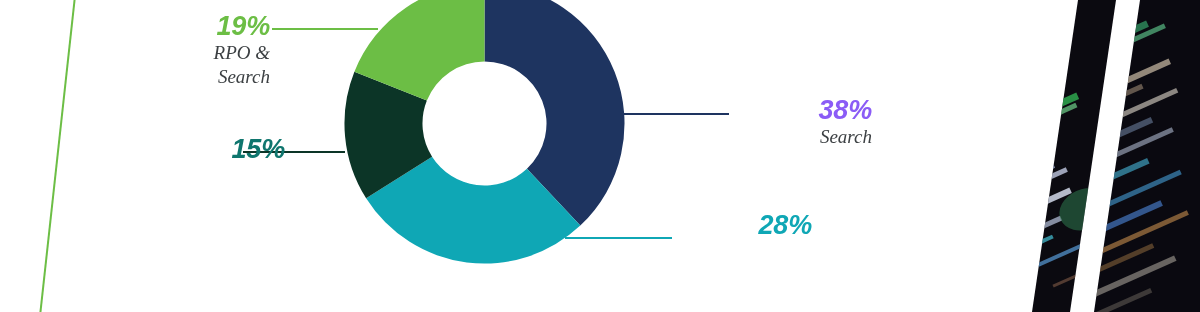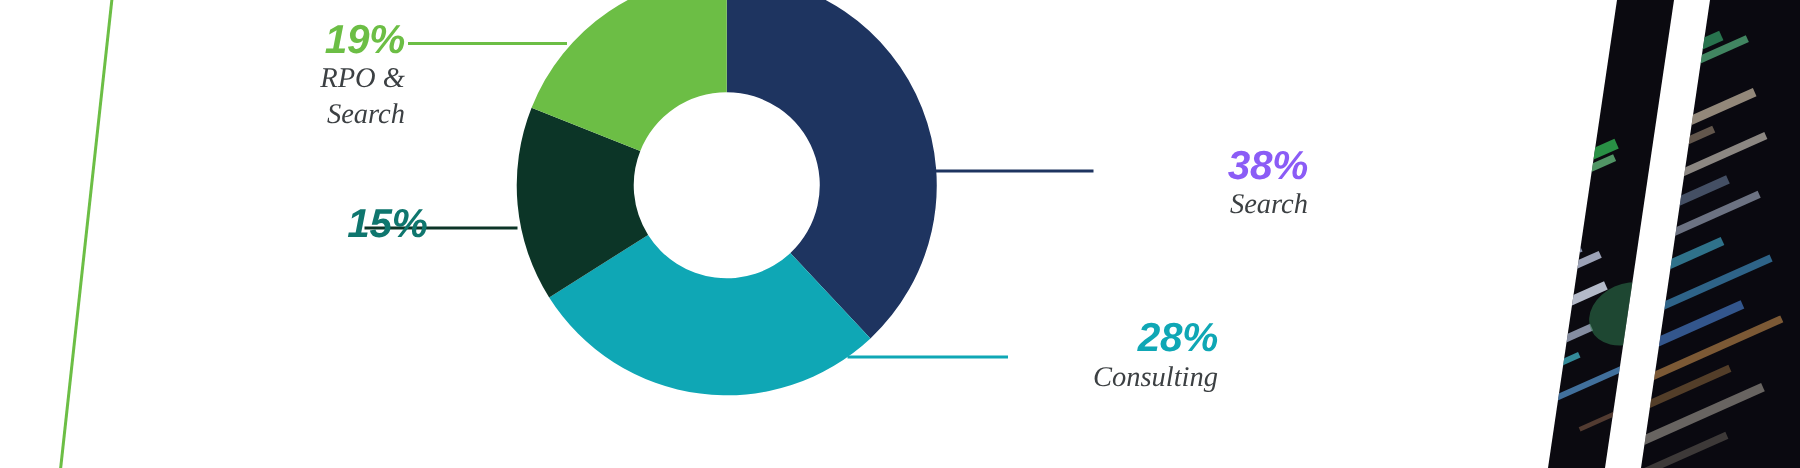--- a/index.html
+++ b/index.html
@@ -85,21 +85,20 @@
 
   <div class="leader" style="left:272px; top:28px; width:106px; background:#6cbe45;"></div>
 
   <div class="callout align-center" style="left:712px; top:95px; width:160px;">
     <div class="pct" style="color:#8b5cf6;">38%</div>
     <div class="cat">Search</div>
   </div>
 
   <div class="callout align-center" style="left:652px; top:210px; width:160px;">
     <div class="pct" style="color:#0fa7b5;">28%</div>
-    <div class="cat">Consulting</div>
   </div>
 
   <div class="callout align-center" style="left:125px; top:134px; width:160px;">
     <div class="pct" style="color:#0f766e;">15%</div>
   </div>
 
   <div class="callout align-center" style="left:110px; top:11px; width:160px;">
     <div class="pct" style="color:#6cbe45;">19%</div>
     <div class="cat">RPO &amp;</div>
     <div class="cat">Search</div>

